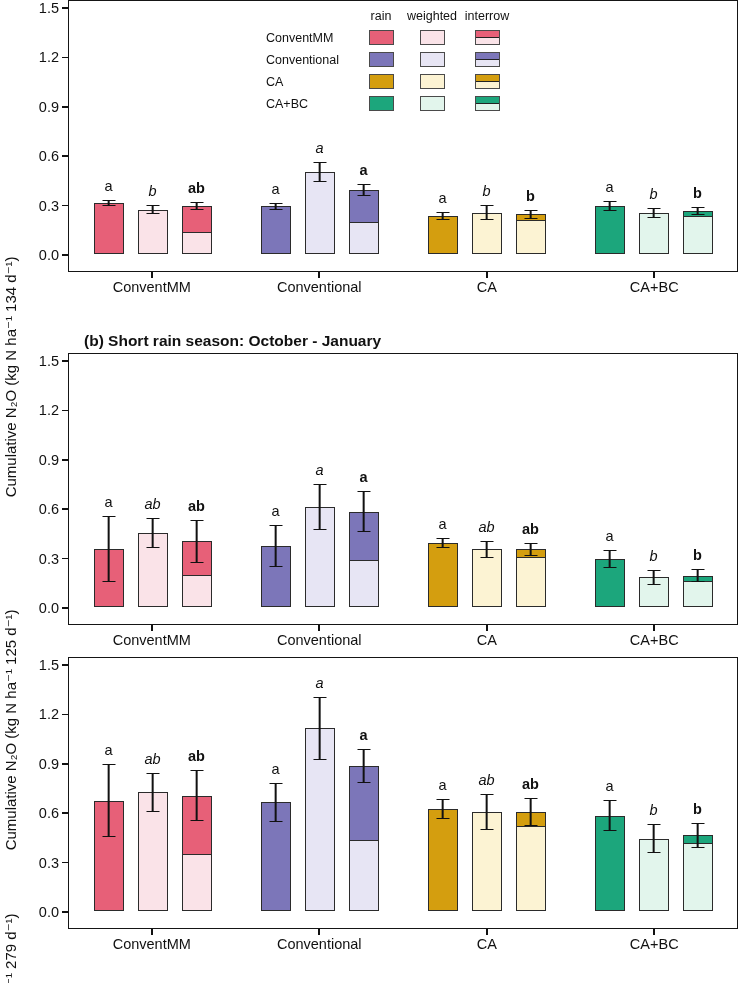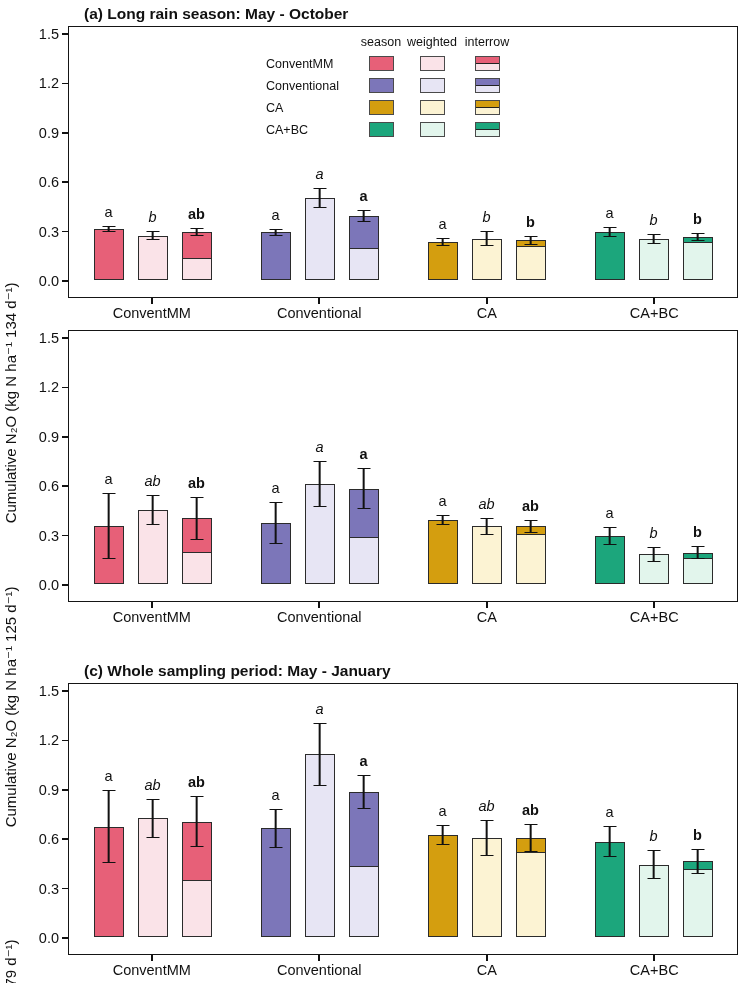--- a/index.html
+++ b/index.html
@@ -36,21 +36,20 @@
   .lswatch.split{display:flex;flex-direction:column;}
   .lswatch.split .t{flex:1;}
   .lswatch.split .b{flex:1;border-top:1.5px solid #222;}
 </style>
 </head>
 <body>
 
 <div class="figure">
 
   <div class="panel">
-    <div class="panel-title">(a) Long rain season: May - October</div>
     <div class="plot-row">
       <div class="ylab-col">
           <div class="ylab">Cumulative N₂O (kg N ha⁻¹ 134 d⁻¹)</div>
         </div>
       <div class="yticks">
           <div class="ytick" style="top: 255px;">
             <span>0.0</span>
             <div class="dash"></div>
           </div>
           <div class="ytick" style="top: 205.6px;">
@@ -71,21 +70,21 @@
           </div>
           <div class="ytick" style="top: 8px;">
             <span>1.5</span>
             <div class="dash"></div>
           </div>
         </div>
       <div class="plot-box">
         <div class="legend">
             <div class="lgrid">
               <div></div>
-              <div class="lhead">season</div>
+              <div class="lhead">rain</div>
               <div class="lhead">weighted</div>
               <div class="lhead">interrow</div>
               <div class="lrowlab">ConventMM</div>
               <div class="lswatch" style="background: rgb(231, 96, 120);"></div>
               <div class="lswatch" style="background: rgb(250, 227, 232);"></div>
               <div class="lswatch split">
                 <div class="t" style="background: rgb(231, 96, 120);"></div>
                 <div class="b" style="background: rgb(250, 227, 232);"></div>
               </div>
               <div class="lrowlab">Conventional</div>
@@ -207,185 +206,185 @@
               </div>
               <div class="bar-col">
                 <div class="bar" style="height: 42.8133px; display: flex; flex-direction: column;">
                   <div class="seg-top" style="height: 4.11667px; background: rgb(28, 166, 124);"></div>
                   <div class="seg-bot" style="flex: 1 1 0%; background: rgb(226, 245, 236);"></div>
                 </div>
                 <div class="errbar" style="bottom: 38.6967px; height: 8.23333px;">
                   <div class="vline"></div>
                 </div>
                 <div class="sig bold" style="bottom: 52.93px;">b</div>
+              </div>
+            </div>
+          </div>
+      </div>
+    </div>
+    <div class="xrow">
+        <div class="xcell"><div class="xtick"></div><span>ConventMM</span></div>
+        <div class="xcell"><div class="xtick"></div><span>Conventional</span></div>
+        <div class="xcell"><div class="xtick"></div><span>CA</span></div>
+        <div class="xcell"><div class="xtick"></div><span>CA+BC</span></div>
+      </div>
+  </div>
+
+  <div class="panel">
+    <div class="panel-title">(b) Short rain season: October - January</div>
+    <div class="plot-row">
+      <div class="ylab-col">
+          <div class="ylab">Cumulative N₂O (kg N ha⁻¹ 125 d⁻¹)</div>
+        </div>
+      <div class="yticks">
+          <div class="ytick" style="top: 255px;">
+            <span>0.0</span>
+            <div class="dash"></div>
+          </div>
+          <div class="ytick" style="top: 205.6px;">
+            <span>0.3</span>
+            <div class="dash"></div>
+          </div>
+          <div class="ytick" style="top: 156.2px;">
+            <span>0.6</span>
+            <div class="dash"></div>
+          </div>
+          <div class="ytick" style="top: 106.8px;">
+            <span>0.9</span>
+            <div class="dash"></div>
+          </div>
+          <div class="ytick" style="top: 57.4px;">
+            <span>1.2</span>
+            <div class="dash"></div>
+          </div>
+          <div class="ytick" style="top: 8px;">
+            <span>1.5</span>
+            <div class="dash"></div>
+          </div>
+        </div>
+      <div class="plot-box">
+        <div class="bars-row">
+            <div class="bar-group">
+              <div class="bar-col">
+                <div class="bar" style="height: 57.6333px; background: rgb(231, 96, 120);"></div>
+                <div class="errbar" style="bottom: 24.7px; height: 65.8667px;">
+                  <div class="vline"></div>
+                </div>
+                <div class="sig" style="bottom: 96.5667px;">a</div>
+              </div>
+              <div class="bar-col">
+                <div class="bar" style="height: 74.1px; background: rgb(250, 227, 232);"></div>
+                <div class="errbar" style="bottom: 59.28px; height: 29.64px;">
+                  <div class="vline"></div>
+                </div>
+                <div class="sig italic" style="bottom: 94.92px;">ab</div>
+              </div>
+              <div class="bar-col">
+                <div class="bar" style="height: 65.8667px; display: flex; flex-direction: column;">
+                  <div class="seg-top" style="height: 32.9333px; background: rgb(231, 96, 120);"></div>
+                  <div class="seg-bot" style="flex: 1 1 0%; background: rgb(250, 227, 232);"></div>
+                </div>
+                <div class="errbar" style="bottom: 44.46px; height: 42.8133px;">
+                  <div class="vline"></div>
+                </div>
+                <div class="sig bold" style="bottom: 93.2733px;">ab</div>
+              </div>
+            </div>
+            <div class="bar-group">
+              <div class="bar-col">
+                <div class="bar" style="height: 60.9267px; background: rgb(124, 118, 185);"></div>
+                <div class="errbar" style="bottom: 39.52px; height: 42.8133px;">
+                  <div class="vline"></div>
+                </div>
+                <div class="sig" style="bottom: 88.3333px;">a</div>
+              </div>
+              <div class="bar-col">
+                <div class="bar" style="height: 100.447px; background: rgb(231, 229, 244);"></div>
+                <div class="errbar" style="bottom: 77.3933px; height: 46.1067px;">
+                  <div class="vline"></div>
+                </div>
+                <div class="sig italic" style="bottom: 129.5px;">a</div>
+              </div>
+              <div class="bar-col">
+                <div class="bar" style="height: 95.5067px; display: flex; flex-direction: column;">
+                  <div class="seg-top" style="height: 47.7533px; background: rgb(124, 118, 185);"></div>
+                  <div class="seg-bot" style="flex: 1 1 0%; background: rgb(231, 229, 244);"></div>
+                </div>
+                <div class="errbar" style="bottom: 74.9233px; height: 41.1667px;">
+                  <div class="vline"></div>
+                </div>
+                <div class="sig bold" style="bottom: 122.09px;">a</div>
+              </div>
+            </div>
+            <div class="bar-group">
+              <div class="bar-col">
+                <div class="bar" style="height: 64.22px; background: rgb(212, 158, 15);"></div>
+                <div class="errbar" style="bottom: 59.28px; height: 9.88px;">
+                  <div class="vline"></div>
+                </div>
+                <div class="sig" style="bottom: 75.16px;">a</div>
+              </div>
+              <div class="bar-col">
+                <div class="bar" style="height: 57.6333px; background: rgb(252, 243, 211);"></div>
+                <div class="errbar" style="bottom: 49.4px; height: 16.4667px;">
+                  <div class="vline"></div>
+                </div>
+                <div class="sig italic" style="bottom: 71.8667px;">ab</div>
+              </div>
+              <div class="bar-col">
+                <div class="bar" style="height: 57.6333px; display: flex; flex-direction: column;">
+                  <div class="seg-top" style="height: 6.58667px; background: rgb(212, 158, 15);"></div>
+                  <div class="seg-bot" style="flex: 1 1 0%; background: rgb(252, 243, 211);"></div>
+                </div>
+                <div class="errbar" style="bottom: 51.0467px; height: 13.1733px;">
+                  <div class="vline"></div>
+                </div>
+                <div class="sig bold" style="bottom: 70.22px;">ab</div>
+              </div>
+            </div>
+            <div class="bar-group">
+              <div class="bar-col">
+                <div class="bar" style="height: 47.7533px; background: rgb(28, 166, 124);"></div>
+                <div class="errbar" style="bottom: 38.6967px; height: 18.1133px;">
+                  <div class="vline"></div>
+                </div>
+                <div class="sig" style="bottom: 62.81px;">a</div>
+              </div>
+              <div class="bar-col">
+                <div class="bar" style="height: 29.64px; background: rgb(226, 245, 236);"></div>
+                <div class="errbar" style="bottom: 22.23px; height: 14.82px;">
+                  <div class="vline"></div>
+                </div>
+                <div class="sig italic" style="bottom: 43.05px;">b</div>
+              </div>
+              <div class="bar-col">
+                <div class="bar" style="height: 31.2867px; display: flex; flex-direction: column;">
+                  <div class="seg-top" style="height: 4.11667px; background: rgb(28, 166, 124);"></div>
+                  <div class="seg-bot" style="flex: 1 1 0%; background: rgb(226, 245, 236);"></div>
+                </div>
+                <div class="errbar" style="bottom: 24.7px; height: 13.1733px;">
+                  <div class="vline"></div>
+                </div>
+                <div class="sig bold" style="bottom: 43.8733px;">b</div>
               </div>
             </div>
           </div>
       </div>
     </div>
     <div class="xrow">
         <div class="xcell"><div class="xtick"></div><span>ConventMM</span></div>
         <div class="xcell"><div class="xtick"></div><span>Conventional</span></div>
         <div class="xcell"><div class="xtick"></div><span>CA</span></div>
         <div class="xcell"><div class="xtick"></div><span>CA+BC</span></div>
       </div>
   </div>
 
   <div class="panel">
     <div class="plot-row">
       <div class="ylab-col">
-          <div class="ylab">Cumulative N₂O (kg N ha⁻¹ 125 d⁻¹)</div>
-        </div>
-      <div class="yticks">
-          <div class="ytick" style="top: 255px;">
-            <span>0.0</span>
-            <div class="dash"></div>
-          </div>
-          <div class="ytick" style="top: 205.6px;">
-            <span>0.3</span>
-            <div class="dash"></div>
-          </div>
-          <div class="ytick" style="top: 156.2px;">
-            <span>0.6</span>
-            <div class="dash"></div>
-          </div>
-          <div class="ytick" style="top: 106.8px;">
-            <span>0.9</span>
-            <div class="dash"></div>
-          </div>
-          <div class="ytick" style="top: 57.4px;">
-            <span>1.2</span>
-            <div class="dash"></div>
-          </div>
-          <div class="ytick" style="top: 8px;">
-            <span>1.5</span>
-            <div class="dash"></div>
-          </div>
-        </div>
-      <div class="plot-box">
-        <div class="bars-row">
-            <div class="bar-group">
-              <div class="bar-col">
-                <div class="bar" style="height: 57.6333px; background: rgb(231, 96, 120);"></div>
-                <div class="errbar" style="bottom: 24.7px; height: 65.8667px;">
-                  <div class="vline"></div>
-                </div>
-                <div class="sig" style="bottom: 96.5667px;">a</div>
-              </div>
-              <div class="bar-col">
-                <div class="bar" style="height: 74.1px; background: rgb(250, 227, 232);"></div>
-                <div class="errbar" style="bottom: 59.28px; height: 29.64px;">
-                  <div class="vline"></div>
-                </div>
-                <div class="sig italic" style="bottom: 94.92px;">ab</div>
-              </div>
-              <div class="bar-col">
-                <div class="bar" style="height: 65.8667px; display: flex; flex-direction: column;">
-                  <div class="seg-top" style="height: 32.9333px; background: rgb(231, 96, 120);"></div>
-                  <div class="seg-bot" style="flex: 1 1 0%; background: rgb(250, 227, 232);"></div>
-                </div>
-                <div class="errbar" style="bottom: 44.46px; height: 42.8133px;">
-                  <div class="vline"></div>
-                </div>
-                <div class="sig bold" style="bottom: 93.2733px;">ab</div>
-              </div>
-            </div>
-            <div class="bar-group">
-              <div class="bar-col">
-                <div class="bar" style="height: 60.9267px; background: rgb(124, 118, 185);"></div>
-                <div class="errbar" style="bottom: 39.52px; height: 42.8133px;">
-                  <div class="vline"></div>
-                </div>
-                <div class="sig" style="bottom: 88.3333px;">a</div>
-              </div>
-              <div class="bar-col">
-                <div class="bar" style="height: 100.447px; background: rgb(231, 229, 244);"></div>
-                <div class="errbar" style="bottom: 77.3933px; height: 46.1067px;">
-                  <div class="vline"></div>
-                </div>
-                <div class="sig italic" style="bottom: 129.5px;">a</div>
-              </div>
-              <div class="bar-col">
-                <div class="bar" style="height: 95.5067px; display: flex; flex-direction: column;">
-                  <div class="seg-top" style="height: 47.7533px; background: rgb(124, 118, 185);"></div>
-                  <div class="seg-bot" style="flex: 1 1 0%; background: rgb(231, 229, 244);"></div>
-                </div>
-                <div class="errbar" style="bottom: 74.9233px; height: 41.1667px;">
-                  <div class="vline"></div>
-                </div>
-                <div class="sig bold" style="bottom: 122.09px;">a</div>
-              </div>
-            </div>
-            <div class="bar-group">
-              <div class="bar-col">
-                <div class="bar" style="height: 64.22px; background: rgb(212, 158, 15);"></div>
-                <div class="errbar" style="bottom: 59.28px; height: 9.88px;">
-                  <div class="vline"></div>
-                </div>
-                <div class="sig" style="bottom: 75.16px;">a</div>
-              </div>
-              <div class="bar-col">
-                <div class="bar" style="height: 57.6333px; background: rgb(252, 243, 211);"></div>
-                <div class="errbar" style="bottom: 49.4px; height: 16.4667px;">
-                  <div class="vline"></div>
-                </div>
-                <div class="sig italic" style="bottom: 71.8667px;">ab</div>
-              </div>
-              <div class="bar-col">
-                <div class="bar" style="height: 57.6333px; display: flex; flex-direction: column;">
-                  <div class="seg-top" style="height: 6.58667px; background: rgb(212, 158, 15);"></div>
-                  <div class="seg-bot" style="flex: 1 1 0%; background: rgb(252, 243, 211);"></div>
-                </div>
-                <div class="errbar" style="bottom: 51.0467px; height: 13.1733px;">
-                  <div class="vline"></div>
-                </div>
-                <div class="sig bold" style="bottom: 70.22px;">ab</div>
-              </div>
-            </div>
-            <div class="bar-group">
-              <div class="bar-col">
-                <div class="bar" style="height: 47.7533px; background: rgb(28, 166, 124);"></div>
-                <div class="errbar" style="bottom: 38.6967px; height: 18.1133px;">
-                  <div class="vline"></div>
-                </div>
-                <div class="sig" style="bottom: 62.81px;">a</div>
-              </div>
-              <div class="bar-col">
-                <div class="bar" style="height: 29.64px; background: rgb(226, 245, 236);"></div>
-                <div class="errbar" style="bottom: 22.23px; height: 14.82px;">
-                  <div class="vline"></div>
-                </div>
-                <div class="sig italic" style="bottom: 43.05px;">b</div>
-              </div>
-              <div class="bar-col">
-                <div class="bar" style="height: 31.2867px; display: flex; flex-direction: column;">
-                  <div class="seg-top" style="height: 4.11667px; background: rgb(28, 166, 124);"></div>
-                  <div class="seg-bot" style="flex: 1 1 0%; background: rgb(226, 245, 236);"></div>
-                </div>
-                <div class="errbar" style="bottom: 24.7px; height: 13.1733px;">
-                  <div class="vline"></div>
-                </div>
-                <div class="sig bold" style="bottom: 43.8733px;">b</div>
-              </div>
-            </div>
-          </div>
-      </div>
-    </div>
-    <div class="xrow">
-        <div class="xcell"><div class="xtick"></div><span>ConventMM</span></div>
-        <div class="xcell"><div class="xtick"></div><span>Conventional</span></div>
-        <div class="xcell"><div class="xtick"></div><span>CA</span></div>
-        <div class="xcell"><div class="xtick"></div><span>CA+BC</span></div>
-      </div>
-  </div>
-
-  <div class="panel">
-    <div class="panel-title">(c) Whole sampling period: May - January</div>
-    <div class="plot-row">
-      <div class="ylab-col">
           <div class="ylab">Cumulative N₂O (kg N ha⁻¹ 279 d⁻¹)</div>
         </div>
       <div class="yticks">
           <div class="ytick" style="top: 255px;">
             <span>0.0</span>
             <div class="dash"></div>
           </div>
           <div class="ytick" style="top: 205.6px;">
             <span>0.3</span>
             <div class="dash"></div>

